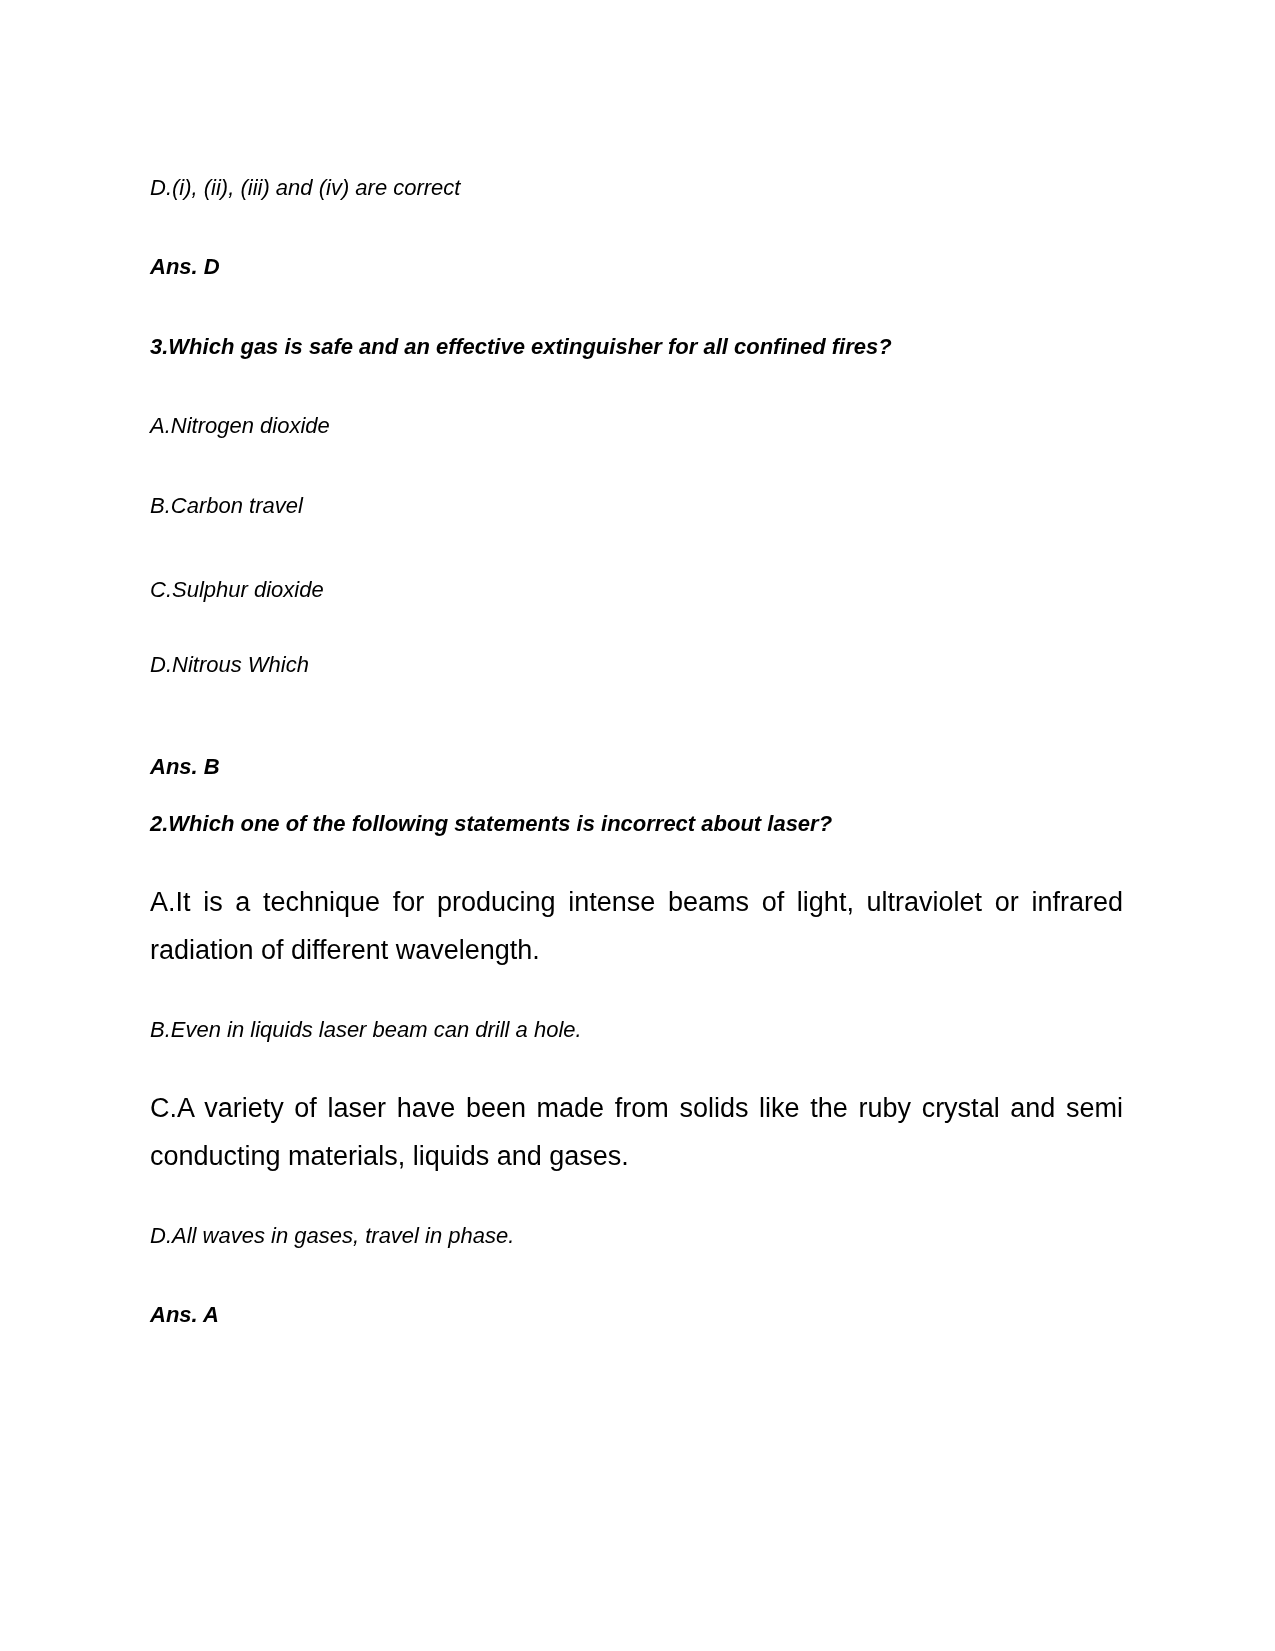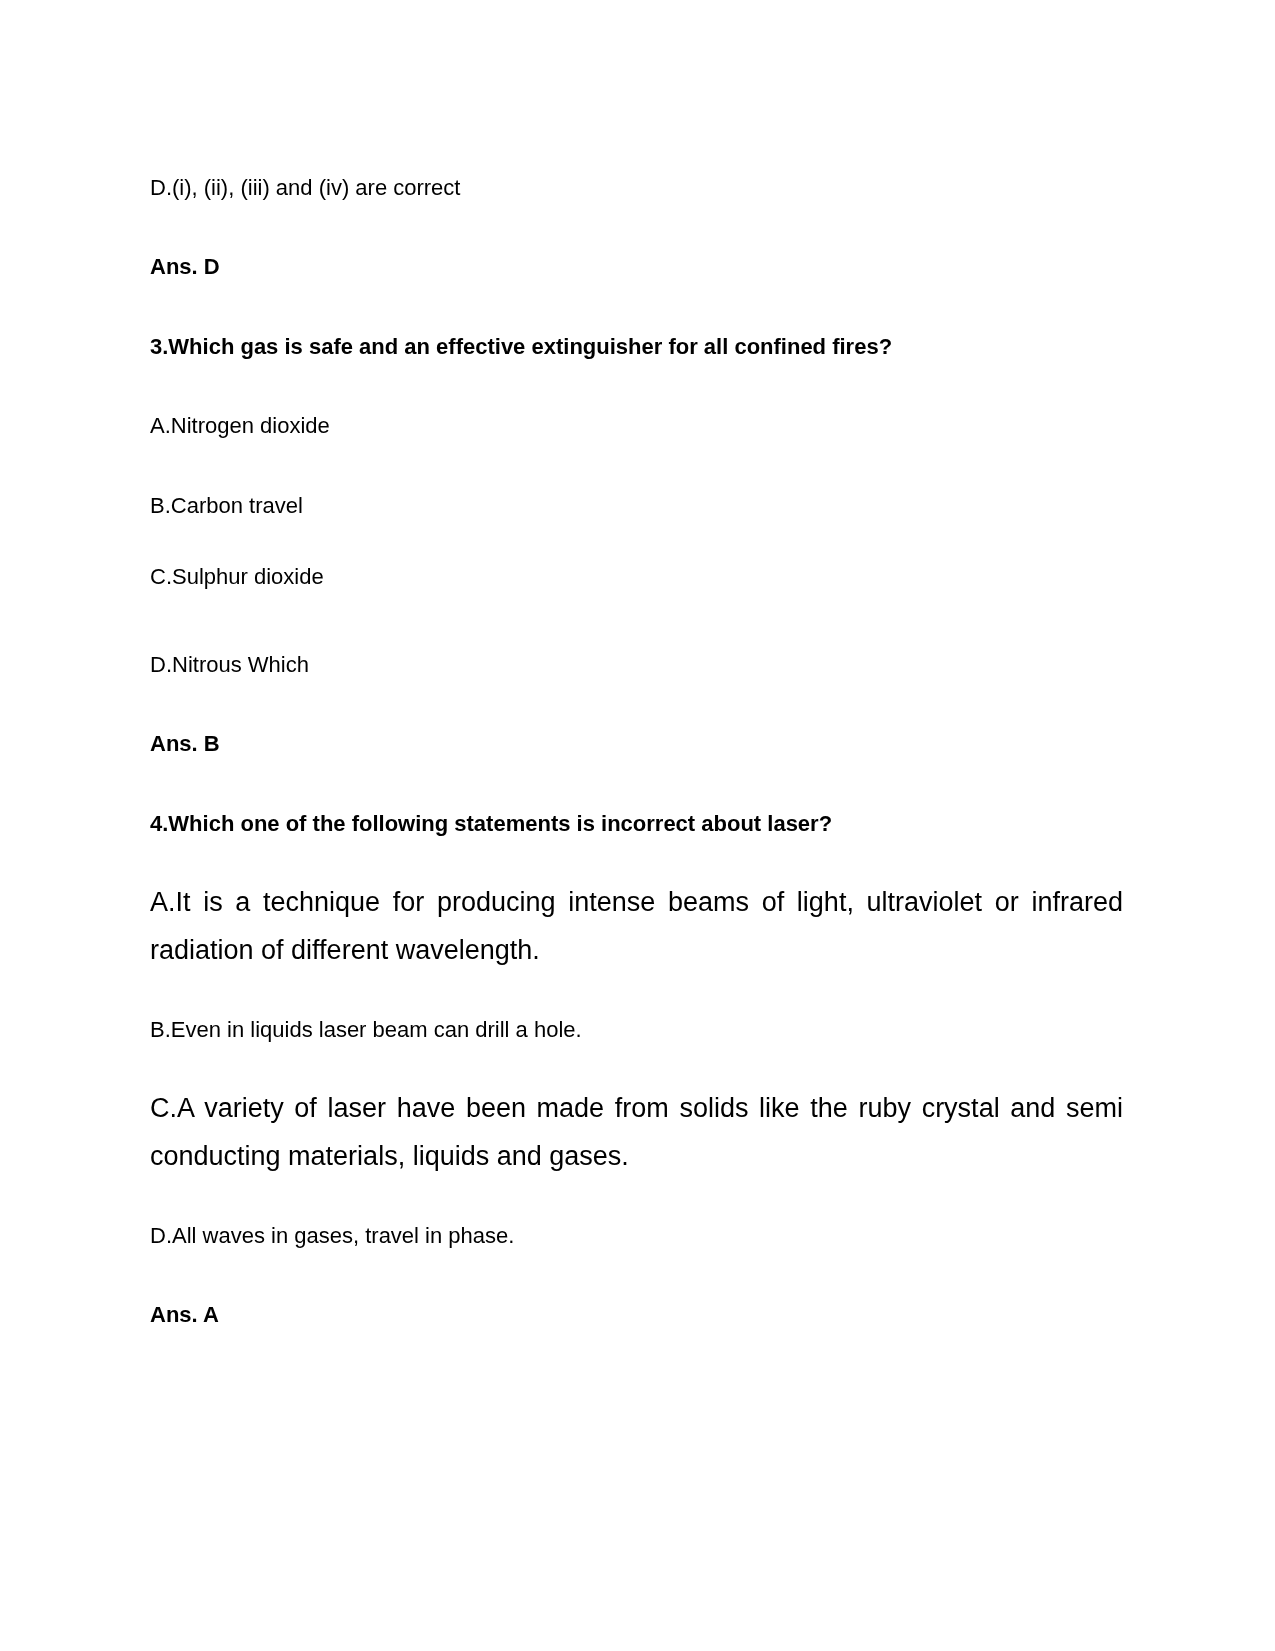--- a/index.html
+++ b/index.html
@@ -1,34 +1,34 @@
 <!DOCTYPE html>
 <html><head>
   <meta charset="utf-8">
   <style>
     html, body { margin: 0; padding: 0; background: #ffffff; }
     body { width: 1275px; height: 1651px; position: relative; overflow: hidden;
       font-family: "Liberation Sans", sans-serif; color: #000; }
-    .line { position: absolute; left: 150px; font-size: 22px; line-height: 26px; white-space: nowrap; }
+    .line { position: absolute; left: 150px; font-size: 22px; line-height: 26px; white-space: nowrap; font-style: italic; }
     .bold { font-weight: bold; }
     .para { position: absolute; left: 150px; width: 973px; font-size: 27px; line-height: 48px; text-align: justify; }
   </style>
 </head>
 <body>
 
 <div>
   <div class="line" style="top:175px">D.(i), (ii), (iii) and (iv) are correct</div>
   <div class="line bold" style="top:254px">Ans. D</div>
 
   <div class="line bold" style="top:334px">3.Which gas is safe and an effective extinguisher for all confined fires?</div>
   <div class="line" style="top:413px">A.Nitrogen dioxide</div>
   <div class="line" style="top:493px">B.Carbon travel</div>
-  <div class="line" style="top:564px">C.Sulphur dioxide</div>
+  <div class="line" style="top:577px">C.Sulphur dioxide</div>
   <div class="line" style="top:652px">D.Nitrous Which</div>
-  <div class="line bold" style="top:731px">Ans. B</div>
+  <div class="line bold" style="top:754px">Ans. B</div>
 
-  <div class="line bold" style="top:811px">4.Which one of the following statements is incorrect about laser?</div>
+  <div class="line bold" style="top:811px">2.Which one of the following statements is incorrect about laser?</div>
   <div class="para" style="top:878px">A.It is a technique for producing intense beams of light, ultraviolet or infrared radiation of different wavelength.</div>
   <div class="line" style="top:1017px">B.Even in liquids laser beam can drill a hole.</div>
   <div class="para" style="top:1084px">C.A variety of laser have been made from solids like the ruby crystal and semi conducting materials, liquids and gases.</div>
   <div class="line" style="top:1223px">D.All waves in gases, travel in phase.</div>
   <div class="line bold" style="top:1302px">Ans. A</div>
 </div>
 
 </body></html>

